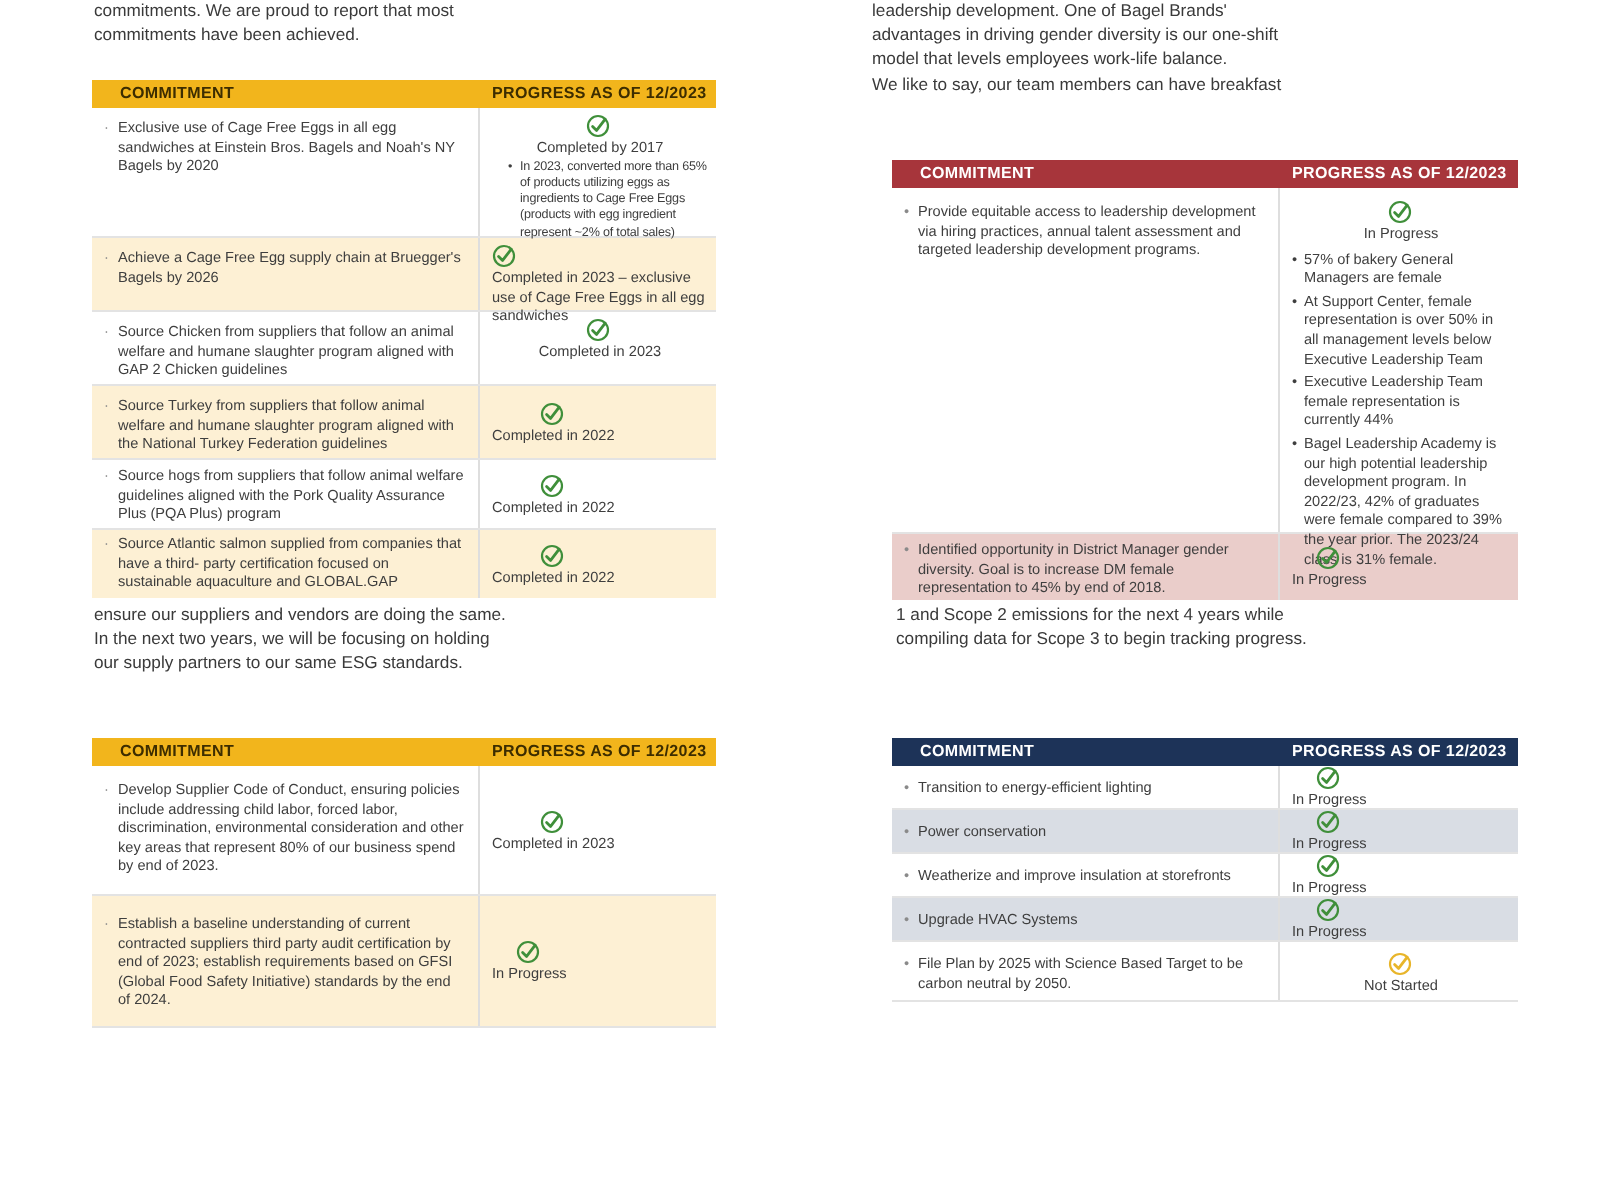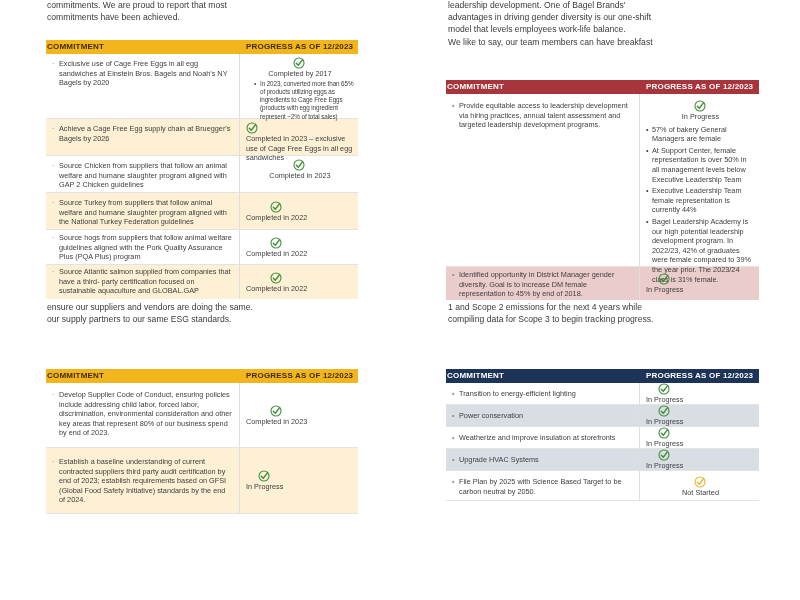--- a/index.html
+++ b/index.html
@@ -4,21 +4,21 @@
 <style>
   * { box-sizing: border-box; margin: 0; padding: 0; }
   html, body { width: 800px; height: 600px; background: #ffffff; overflow: hidden; }
   body { font-family: "Liberation Sans", "DejaVu Sans", sans-serif; color: #3a3a3a; position: relative; }
 
   .para { position: absolute; font-size: 8.6px; line-height: 12.2px; color: #3a3a3a; }
   .para div { white-space: nowrap; }
 
   .tbl { position: absolute; }
   .thead { display: flex; height: 14px; font-weight: bold; font-size: 8px; letter-spacing: 0.2px; }
-  .thead .hc { padding-left: 1px; line-height: 14px; white-space: nowrap; }
+  .thead .hc { padding-left: 14px; line-height: 14px; white-space: nowrap; }
   .thead .hp { padding-left: 6px; line-height: 14px; white-space: nowrap; }
 
   .row { display: flex; border-bottom: 1px solid #e3e3e3; }
   .cc { padding: 5px 6px 2px 6px; font-size: 7.3px; line-height: 9.6px; color: #3e3e3e; border-right: 1px solid #dedede; }
   .cp { padding: 3px 4px 2px 6px; font-size: 7.3px; line-height: 9.6px; color: #3e3e3e; }
   .cc .bl { display: flex; }
   .cc .bl .dot { width: 7px; flex: none; color: #8a8a8a; }
   .status { display: flex; align-items: center; flex-direction: column; }
   .status svg { width: 12px; height: 12px; flex: none; margin-right: 2px; }
   .sub { padding-left: 8px; margin-top: 1px; }
@@ -161,20 +161,21 @@
             <path d="M3.3 6.2 L5.3 8.2 L9.6 2.6" fill="none" stroke="#3f8f3a" stroke-width="1.4" stroke-linecap="round" stroke-linejoin="round"></path>
           </svg>
         <span>Completed in 2022</span>
       </div>
     </div>
   </div>
 </div>
 
 <div class="para" style="left:47px; top:301px;">
   <div>ensure our suppliers and vendors are doing the same.</div>
+  <div>In the next two years, we will be focusing on holding</div>
   <div>our supply partners to our same ESG standards.</div>
 </div>
 
 <div class="tbl y" style="left:46px; top:369px; width:312px;">
   <div class="thead">
     <div class="hc" style="width:194px;">COMMITMENT</div>
     <div class="hp" style="width:118px;">PROGRESS AS OF 12/2023</div>
   </div>
 
   <div class="row" style="height:65px;">
@@ -207,21 +208,21 @@
         <svg viewBox="0 0 12 12">
             <circle cx="6" cy="6" r="5" fill="none" stroke="#3f8f3a" stroke-width="1.1"></circle>
             <path d="M3.3 6.2 L5.3 8.2 L9.6 2.6" fill="none" stroke="#3f8f3a" stroke-width="1.4" stroke-linecap="round" stroke-linejoin="round"></path>
           </svg>
         <span>In Progress</span>
       </div>
     </div>
   </div>
 </div>
 
-<div class="para" style="left:448px; top:-1px;">
+<div class="para" style="left:436px; top:-1px;">
   <div>leadership development. One of Bagel Brands'</div>
   <div>advantages in driving gender diversity is our one-shift</div>
   <div>model that levels employees work-life balance.</div>
   <div>We like to say, our team members can have breakfast</div>
 </div>
 
 <div class="tbl r" style="left:446px; top:80px; width:313px;">
   <div class="thead">
     <div class="hc" style="width:194px;">COMMITMENT</div>
     <div class="hp" style="width:119px;">PROGRESS AS OF 12/2023</div>

